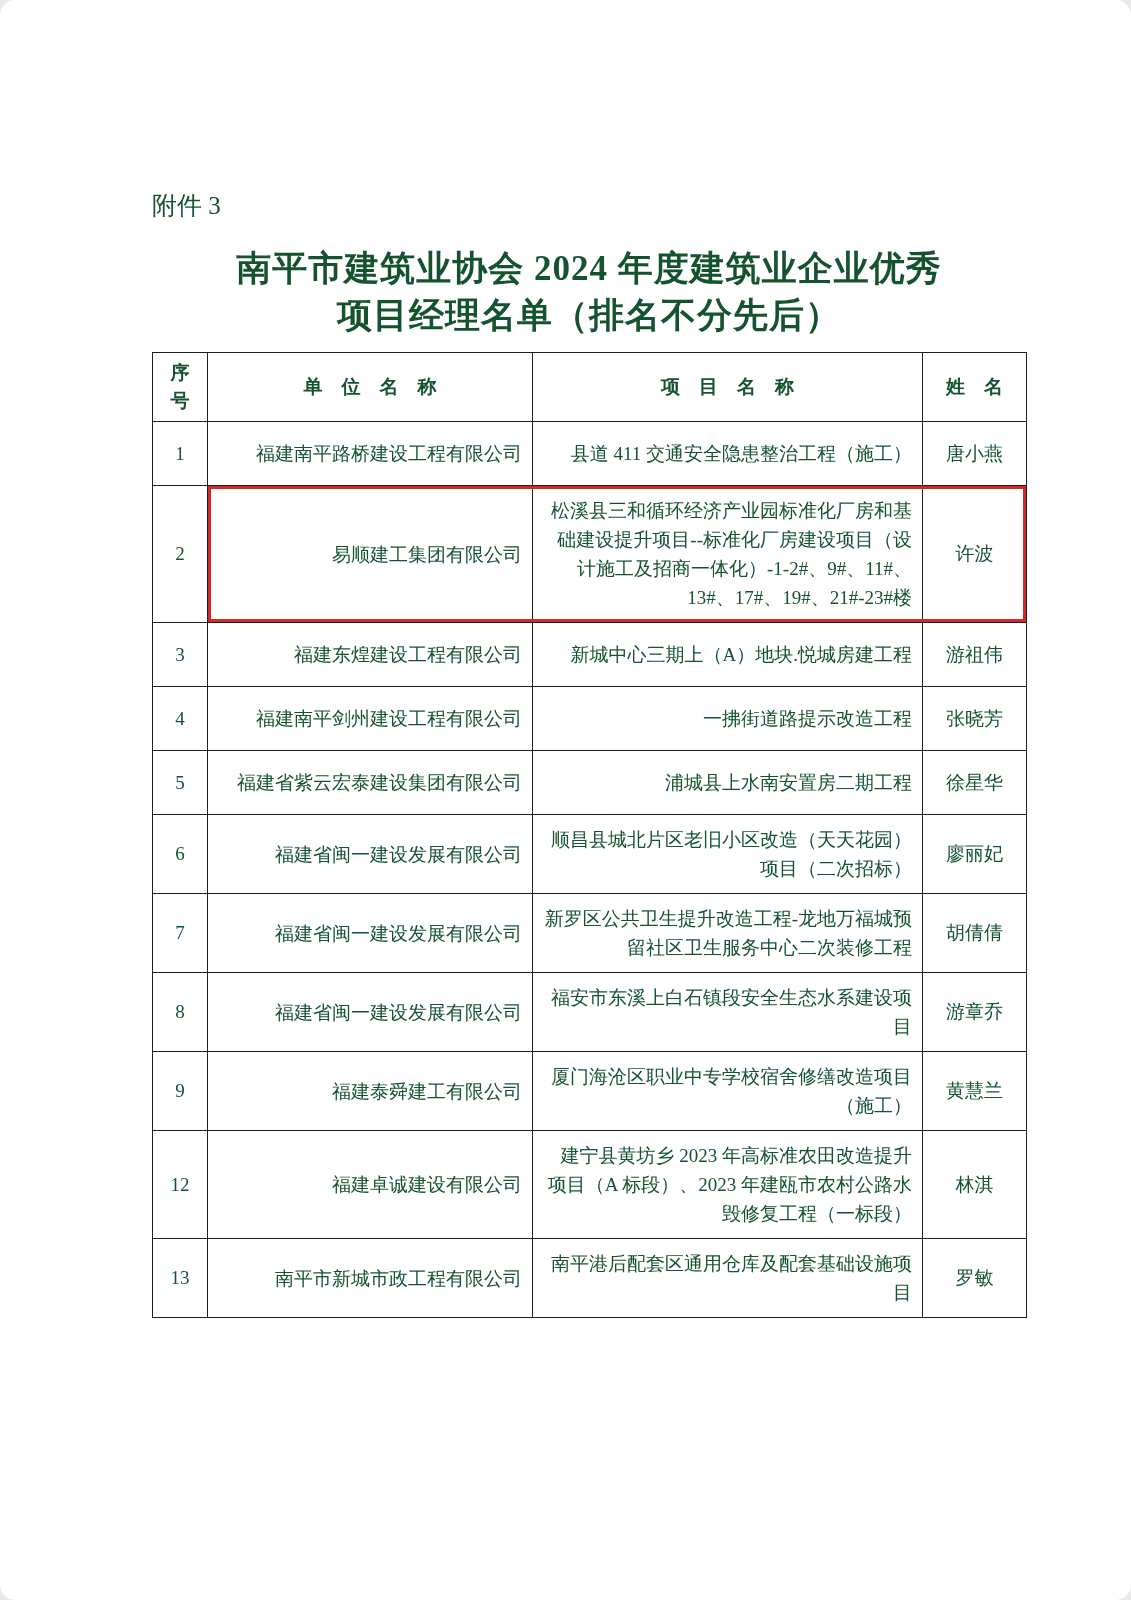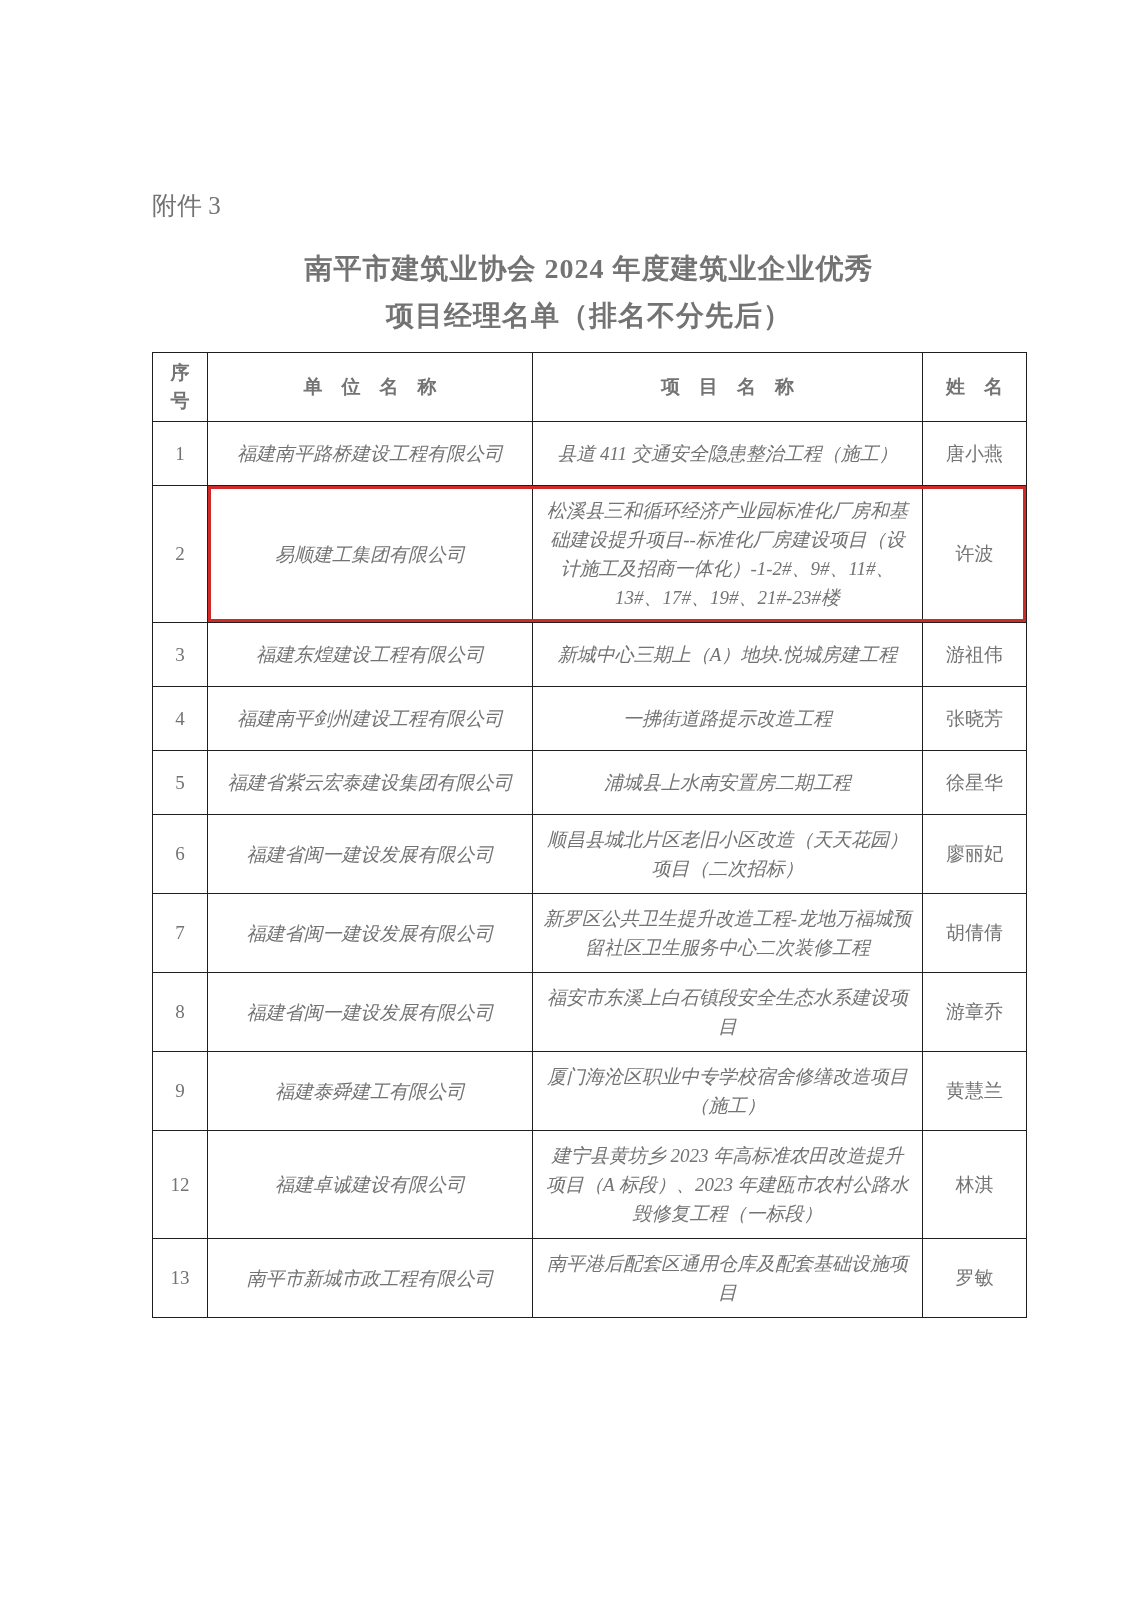--- a/index.html
+++ b/index.html
@@ -3,37 +3,38 @@
 <meta charset="utf-8">
 <style>
   html, body { margin: 0; padding: 0; background: #e8e8e8; }
   .page {
     position: relative;
     width: 1131px;
     height: 1600px;
     margin: 0 auto;
     background: #ffffff;
     font-family: "Liberation Serif", "DejaVu Serif", serif;
-    color: #737373;
+    color: #14532d;
     overflow: hidden;
+    border-radius: 15px;
   }
   .content {
     position: absolute;
     left: 152px;
     top: 190px;
     width: 874px;
   }
   .attachment {
     font-size: 25px;
     line-height: 1.25;
     text-align: left;
   }
   .title {
     margin: 24px 0 0 0;
-    font-size: 28px;
+    font-size: 35px;
     font-weight: 700;
     text-align: center;
     line-height: 47px;
     letter-spacing: 1px;
   }
   .title .tl { display: block; }
   table.roster {
     border-collapse: collapse;
     table-layout: fixed;
     width: 874px;
@@ -52,21 +53,21 @@
   th {
     font-weight: 700;
     text-align: center;
     padding: 6px 4px;
     height: 66px;
     line-height: 28px;
   }
   th.h-no { white-space: pre-line; }
   td { padding: 10px 10px; height: 64px; }
   td.c-no, td.c-name { text-align: center; padding: 10px 4px; }
-  td.c-unit, td.c-project { text-align: center; line-height: 29px; font-style: italic; }
+  td.c-unit, td.c-project { text-align: right; line-height: 29px; }
   
   td.hl { position: relative; }
   td.hl::after {
     content: "";
     position: absolute;
     top: 0; bottom: 0; left: -1px; right: -1px;
     border-top: 3.5px solid #cf2a27;
     border-bottom: 3.5px solid #cf2a27;
     pointer-events: none;
   }

